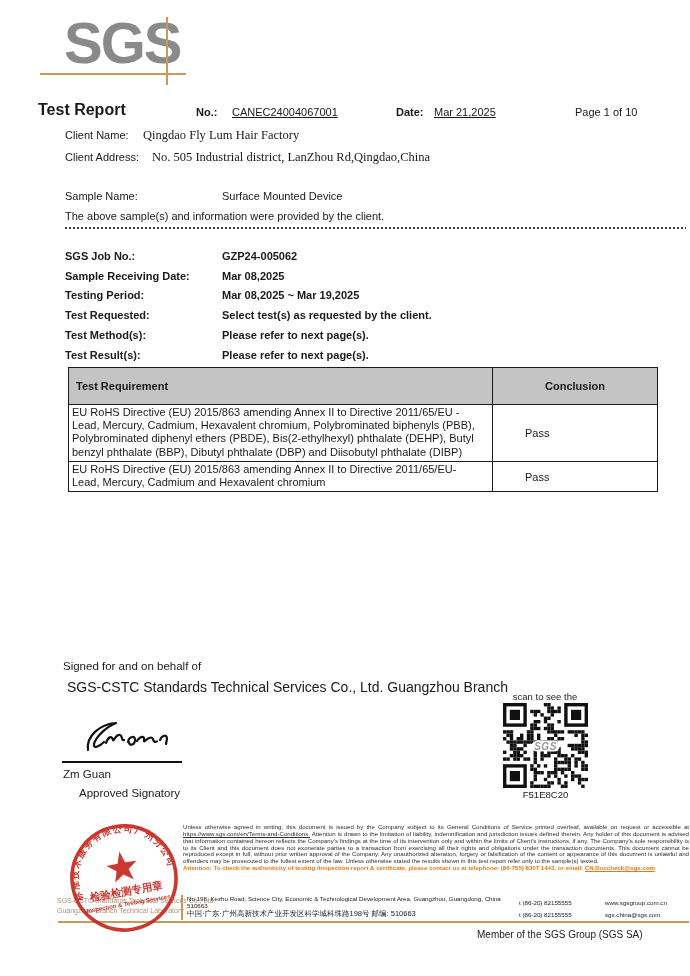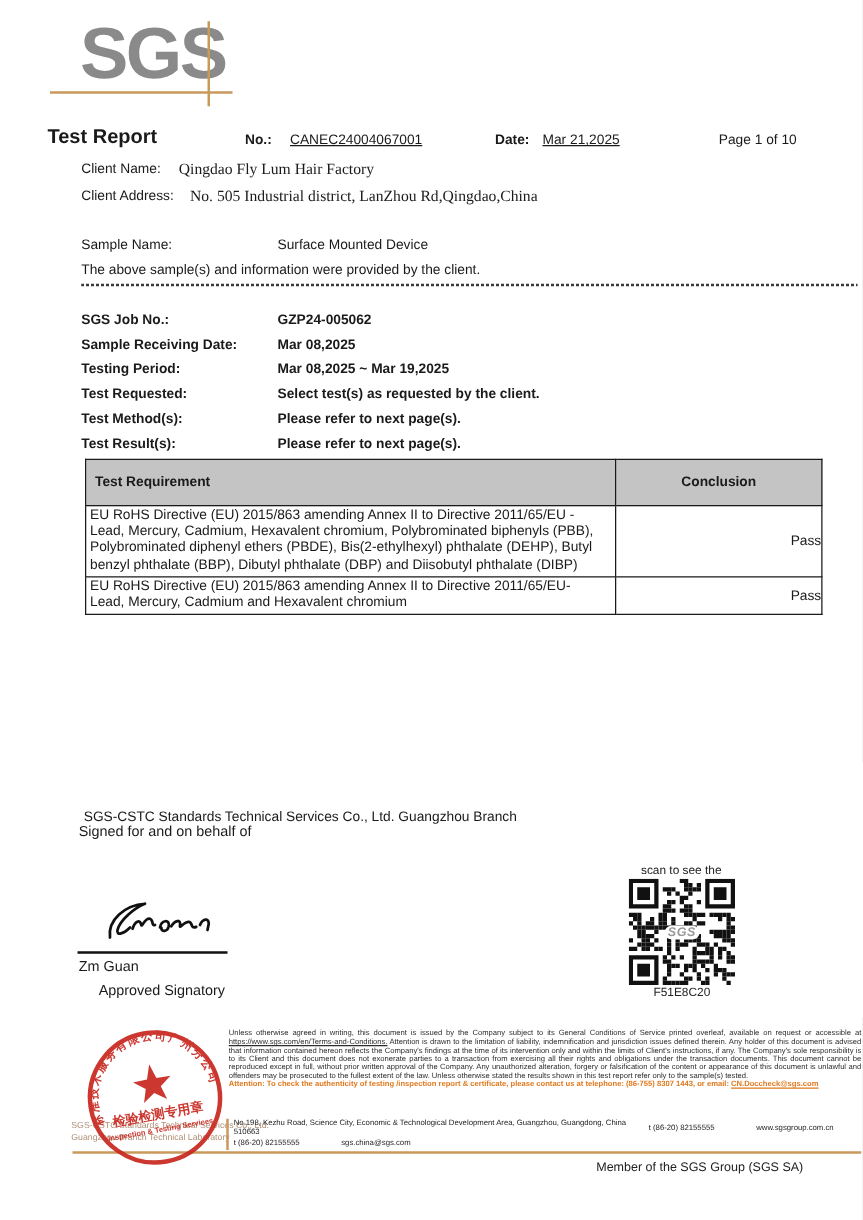--- a/index.html
+++ b/index.html
@@ -50,26 +50,26 @@
   .detail-row { display:flex; height:19.8px; align-items:center; }
   .detail-row .dl { width:157px; font-size:11px; }
   .detail-row .dv { font-size:11px; }
 
   
   .results { left:68px; top:367px; width:589px; border-collapse:collapse; table-layout:fixed; }
   .results th, .results td { border:1.6px solid #1a1a1a; font-size:11px; vertical-align:middle; }
   .results th { background:#c4c4c4; height:16px; font-weight:bold; padding:12px 7px; }
   .results th.req { text-align:left; }
   .results td.req { padding:1px 7px 2px 3px; line-height:13.2px; text-align:left; }
-  .results td.conc { text-align:right; }
+  .results td.conc { text-align:left;padding-left:32px; }
   .col-req { width:424px; } .col-conc { width:165px; }
 
   
   .signed1 { left:63px; top:660px; font-size:11.5px; }
-  .signed2 { left:67px; top:648px; font-size:11px; }
+  .signed2 { left:67px; top:679px; font-size:14px; }
   .sig-svg { left:82px; top:712px; }
   .sig-line { left:62px; top:761px; width:120px; height:2px; background:#111; }
   .signer-name { left:63px; top:768px; font-size:11.5px; }
   .signer-title { left:63px; top:787px; font-size:11.5px;margin-left:16px; }
 
   
   .qr-caption { left:500px; top:691px; width:90px; text-align:center; font-size:9.5px; color:#222; }
   .qr-box { left:503px; top:703px; width:85px; height:85px; background:#fff; }
   .qr-overlay {
     position:absolute; left:50%; top:50%; transform:translate(-50%,-50%);
@@ -427,20 +427,21 @@
     <div>Guangzhou Branch Technical Laboratory</div>
   </div>
   <div class="abs addr-vline"></div>
   <div class="abs addr-block">
     <div class="addr-row">
       <span class="a">No.198, Kezhu Road, Science City, Economic &amp; Technological Development Area, Guangzhou, Guangdong, China 510663</span>
       <span class="t">t (86-20) 82155555</span>
       <span class="w">www.sgsgroup.com.cn</span>
     </div>
     <div class="addr-row">
+      <span class="a cn">中国·广东·广州高新技术产业开发区科学城科珠路198号  邮编: 510663</span>
       <span class="t">t (86-20) 82155555</span>
       <span class="w">sgs.china@sgs.com</span>
     </div>
   </div>
   <div class="abs footer-rule"></div>
   <div class="abs member">Member of the SGS Group (SGS SA)</div>
 
   <svg class="abs stamp-wrap" width="140" height="118" viewBox="0 0 140 118">
     <g transform="translate(68,58) rotate(-10)" fill="none">
       <circle cx="0" cy="0" r="52" stroke="#c8271f" stroke-width="3.6"></circle>

